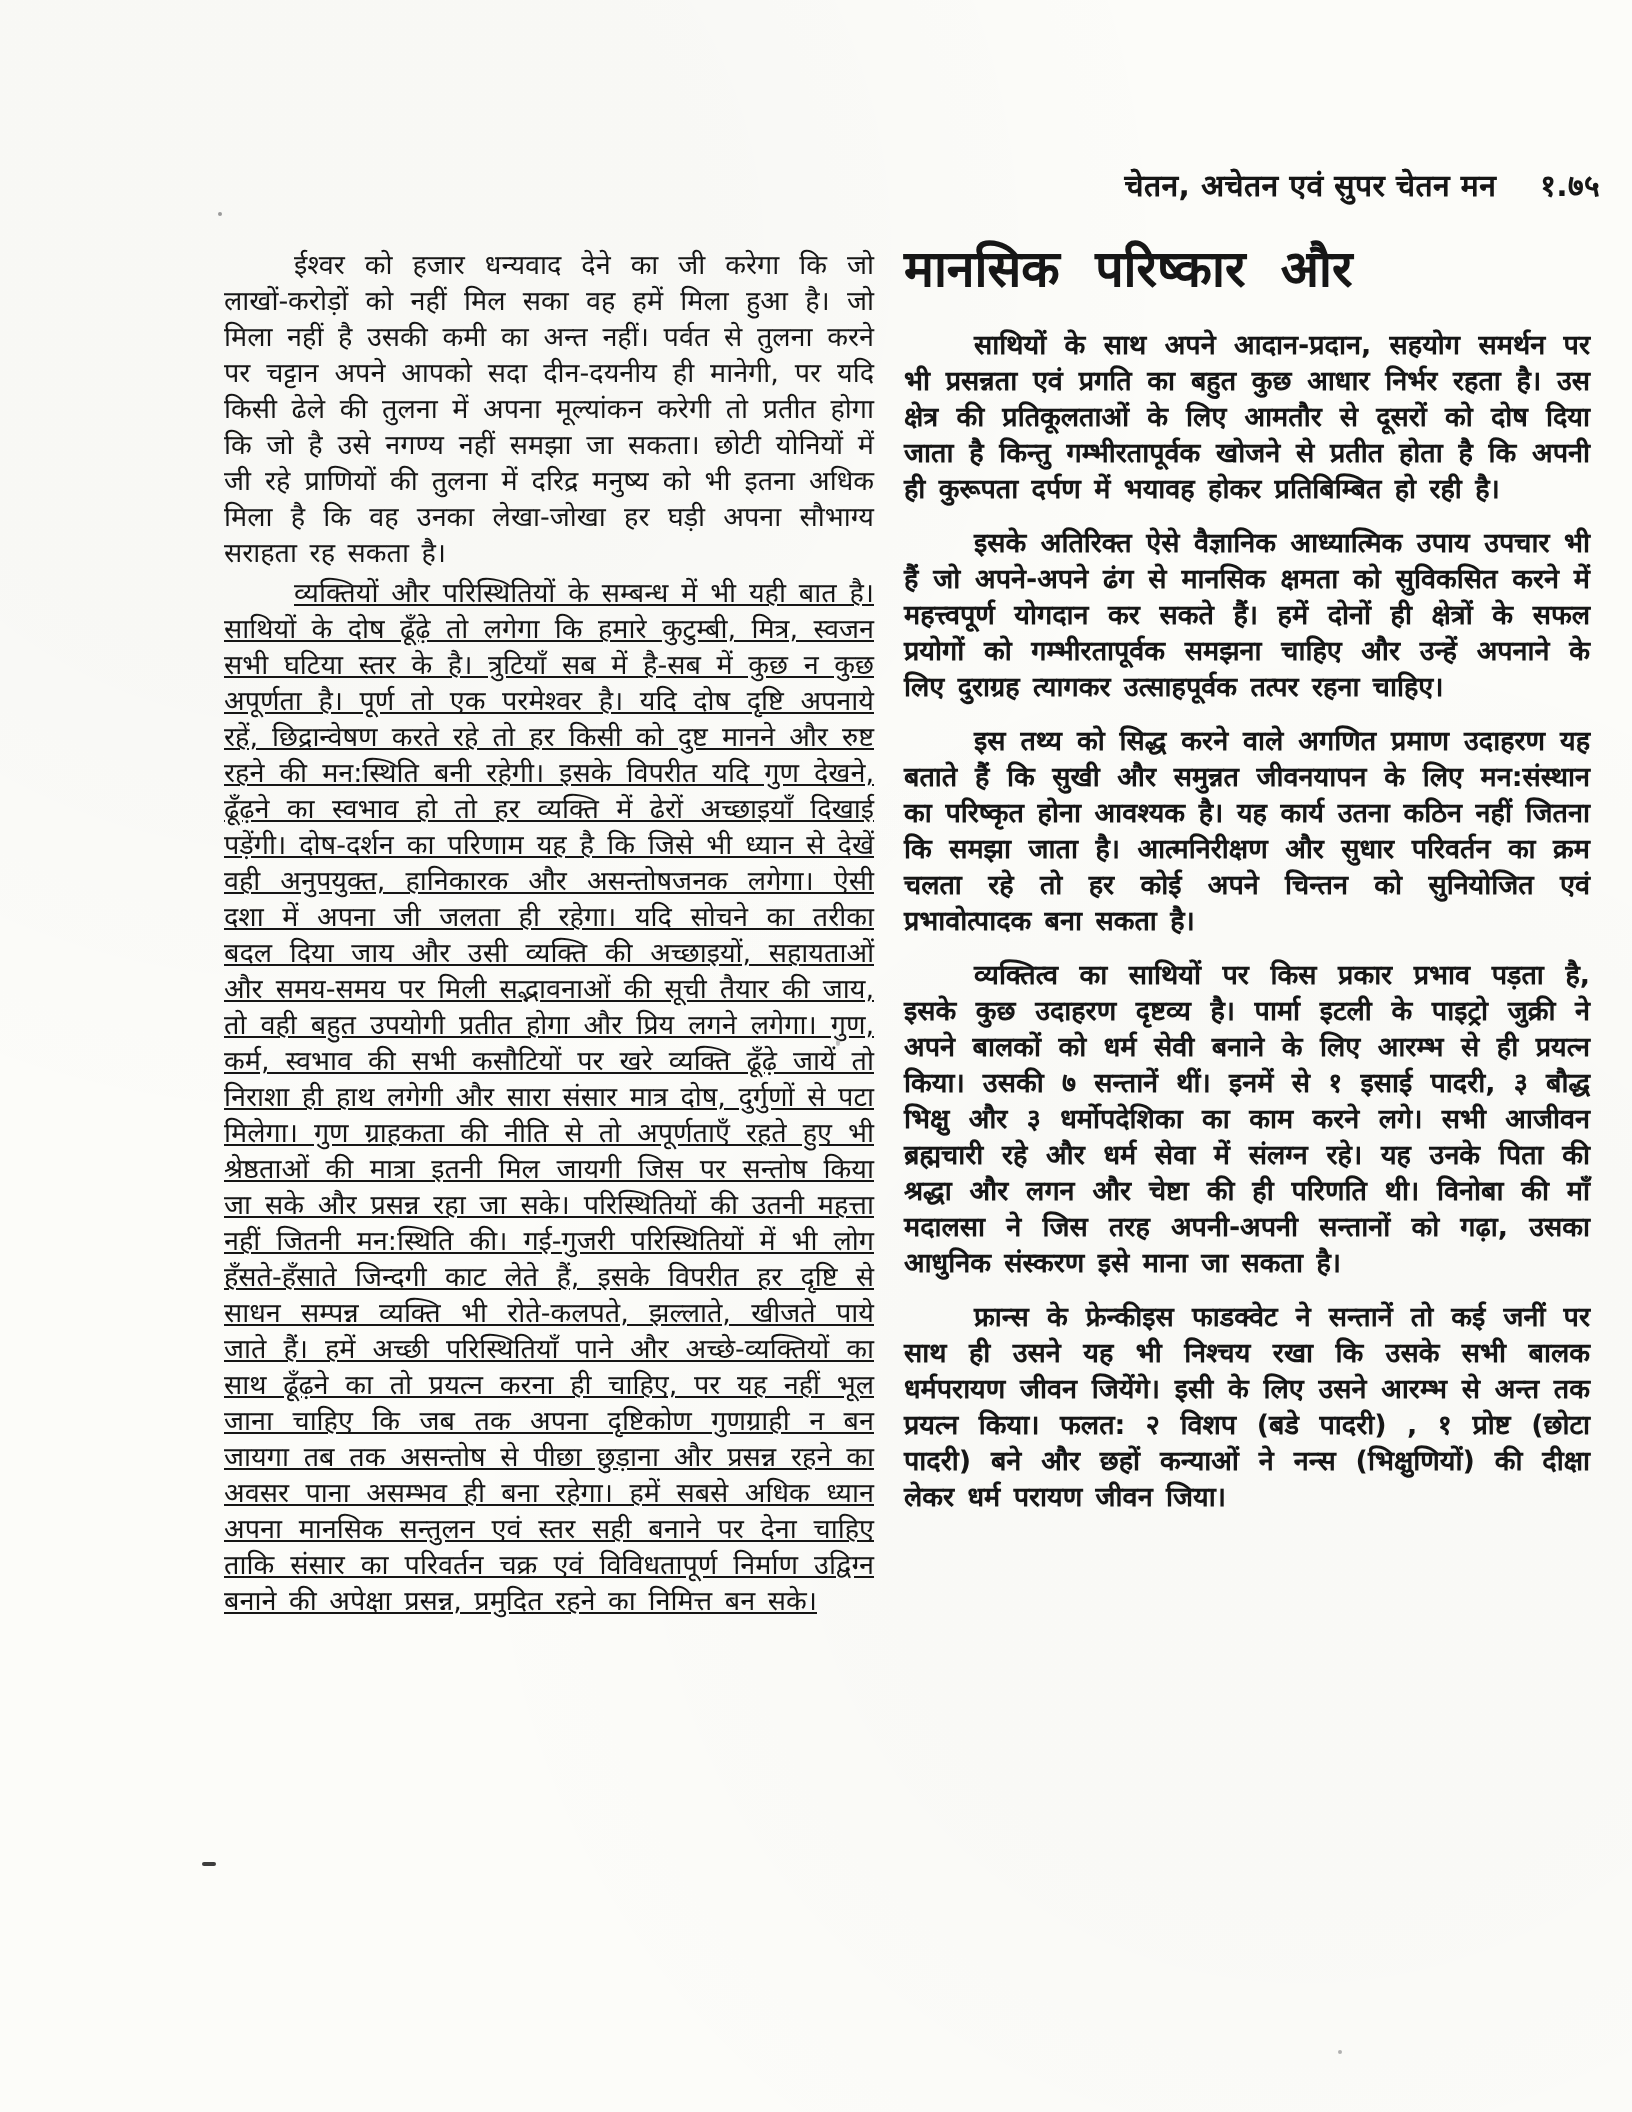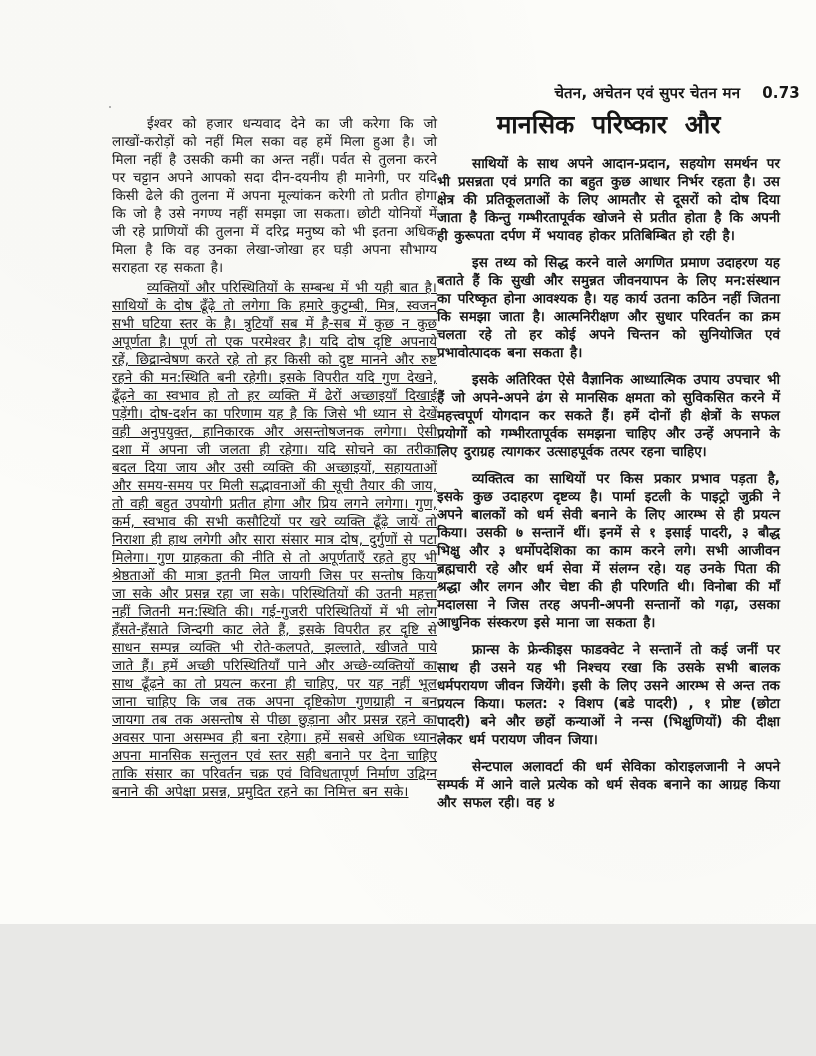--- a/index.html
+++ b/index.html
@@ -1,19 +1,19 @@
 <!DOCTYPE html>
 <html><head>
 <meta charset="utf-8">
 <style>
   html, body { margin: 0; padding: 0; background: #e8e8e6; }
   .page {
     position: relative;
     width: 816px;
-    height: 924px;
+    height: 1056px;
     margin: 0 auto;
     background: #fcfcf9;
     background-image:
       radial-gradient(circle at 18% 12%, rgba(0,0,0,0.015) 0 18%, transparent 40%),
       radial-gradient(circle at 80% 70%, rgba(0,0,0,0.012) 0 22%, transparent 45%);
     font-family: "DejaVu Sans", sans-serif;
     color: #161616;
     overflow: hidden;
   }
   
@@ -25,77 +25,77 @@
     align-items: baseline;
     gap: 22px;
     font-size: 15px;
     font-weight: bold;
     letter-spacing: 0.2px;
     white-space: nowrap;
   }
   
   .columns {
     position: absolute;
-    top: 106px;
+    top: 116px;
     left: 112px;
     width: 683px;
     display: flex;
+    gap: 15px;
   }
   .col { font-size: 13.5px; line-height: 18px; text-align: justify; word-spacing: 2px; }
   .col-left  { width: 325px; padding-top: 8px; }
   .col-right { width: 343px; }
   .col p { margin: 0; text-indent: 35px; }
   .col-left p + p { margin-top: 2px; text-decoration: underline; }
   .col-right p { margin-top: 9px; font-weight: bold; }
   .col-right p:first-of-type { margin-top: 0; }
   
   .article-title {
     margin: 2px 0 12px 0;
     font-size: 25px;
     line-height: 34px;
     font-weight: bold;
-    text-align: center;
+    text-align: left;
     text-indent: 0;
     word-spacing: 9px;
   }
   .article-title .t-line { display: block; }
   
   .speck { position: absolute; background: #555; border-radius: 1px; }
   .speck.dash { left: 101px; top: 931px; width: 7px; height: 2px; background: #3d3d3d; }
   .speck.dot-a { left: 109px; top: 106px; width: 2px; height: 2px; background: #9a9a9a; }
   .speck.dot-b { left: 669px; top: 1025px; width: 2px; height: 2px; background: #b0b0b0; }
   .speck.dot-c { left: 418px; top: 520px; width: 2px; height: 3px; background: #c2c2c2; }
 </style>
 </head>
 <body>
 
 <div class="page">
 
   <div class="running-head">
     <span>चेतन, अचेतन एवं सुपर चेतन मन</span>
-    <span>0.73</span>
+    <span>१.७५</span>
   </div>
 
   <div class="columns">
 
     <div class="col col-left">
       <p>ईश्वर को हजार धन्यवाद देने का जी करेगा कि जो लाखों-करोड़ों को नहीं मिल सका वह हमें मिला हुआ है। जो मिला नहीं है उसकी कमी का अन्त नहीं। पर्वत से तुलना करने पर चट्टान अपने आपको सदा दीन-दयनीय ही मानेगी, पर यदि किसी ढेले की तुलना में अपना मूल्यांकन करेगी तो प्रतीत होगा कि जो है उसे नगण्य नहीं समझा जा सकता। छोटी योनियों में जी रहे प्राणियों की तुलना में दरिद्र मनुष्य को भी इतना अधिक मिला है कि वह उनका लेखा-जोखा हर घड़ी अपना सौभाग्य सराहता रह सकता है।</p>
       <p>व्यक्तियों और परिस्थितियों के सम्बन्ध में भी यही बात है। साथियों के दोष ढूँढ़े तो लगेगा कि हमारे कुटुम्बी, मित्र, स्वजन सभी घटिया स्तर के है। त्रुटियाँ सब में है-सब में कुछ न कुछ अपूर्णता है। पूर्ण तो एक परमेश्वर है। यदि दोष दृष्टि अपनाये रहें, छिद्रान्वेषण करते रहे तो हर किसी को दुष्ट मानने और रुष्ट रहने की मन:स्थिति बनी रहेगी। इसके विपरीत यदि गुण देखने, ढूँढ़ने का स्वभाव हो तो हर व्यक्ति में ढेरों अच्छाइयाँ दिखाई पड़ेंगी। दोष-दर्शन का परिणाम यह है कि जिसे भी ध्यान से देखें वही अनुपयुक्त, हानिकारक और असन्तोषजनक लगेगा। ऐसी दशा में अपना जी जलता ही रहेगा। यदि सोचने का तरीका बदल दिया जाय और उसी व्यक्ति की अच्छाइयों, सहायताओं और समय-समय पर मिली सद्भावनाओं की सूची तैयार की जाय, तो वही बहुत उपयोगी प्रतीत होगा और प्रिय लगने लगेगा। गुण, कर्म, स्वभाव की सभी कसौटियों पर खरे व्यक्ति ढूँढ़े जायें तो निराशा ही हाथ लगेगी और सारा संसार मात्र दोष, दुर्गुणों से पटा मिलेगा। गुण ग्राहकता की नीति से तो अपूर्णताएँ रहते हुए भी श्रेष्ठताओं की मात्रा इतनी मिल जायगी जिस पर सन्तोष किया जा सके और प्रसन्न रहा जा सके। परिस्थितियों की उतनी महत्ता नहीं जितनी मन:स्थिति की। गई-गुजरी परिस्थितियों में भी लोग हँसते-हँसाते जिन्दगी काट लेते हैं, इसके विपरीत हर दृष्टि से साधन सम्पन्न व्यक्ति भी रोते-कलपते, झल्लाते, खीजते पाये जाते हैं। हमें अच्छी परिस्थितियाँ पाने और अच्छे-व्यक्तियों का साथ ढूँढ़ने का तो प्रयत्न करना ही चाहिए, पर यह नहीं भूल जाना चाहिए कि जब तक अपना दृष्टिकोण गुणग्राही न बन जायगा तब तक असन्तोष से पीछा छुड़ाना और प्रसन्न रहने का अवसर पाना असम्भव ही बना रहेगा। हमें सबसे अधिक ध्यान अपना मानसिक सन्तुलन एवं स्तर सही बनाने पर देना चाहिए ताकि संसार का परिवर्तन चक्र एवं विविधतापूर्ण निर्माण उद्विग्न बनाने की अपेक्षा प्रसन्न, प्रमुदित रहने का निमित्त बन सके।</p>
     </div>
 
     <div class="col col-right">
       <h1 class="article-title">
         <span class="t-line">मानसिक परिष्कार और</span>
       </h1>
       <p>साथियों के साथ अपने आदान-प्रदान, सहयोग समर्थन पर भी प्रसन्नता एवं प्रगति का बहुत कुछ आधार निर्भर रहता है। उस क्षेत्र की प्रतिकूलताओं के लिए आमतौर से दूसरों को दोष दिया जाता है किन्तु गम्भीरतापूर्वक खोजने से प्रतीत होता है कि अपनी ही कुरूपता दर्पण में भयावह होकर प्रतिबिम्बित हो रही है।</p>
+      <p>इसके अतिरिक्त ऐसे वैज्ञानिक आध्यात्मिक उपाय उपचार भी हैं जो अपने-अपने ढंग से मानसिक क्षमता को सुविकसित करने में महत्त्वपूर्ण योगदान कर सकते हैं। हमें दोनों ही क्षेत्रों के सफल प्रयोगों को गम्भीरतापूर्वक समझना चाहिए और उन्हें अपनाने के लिए दुराग्रह त्यागकर उत्साहपूर्वक तत्पर रहना चाहिए।</p>
       <p>इस तथ्य को सिद्ध करने वाले अगणित प्रमाण उदाहरण यह बताते हैं कि सुखी और समुन्नत जीवनयापन के लिए मन:संस्थान का परिष्कृत होना आवश्यक है। यह कार्य उतना कठिन नहीं जितना कि समझा जाता है। आत्मनिरीक्षण और सुधार परिवर्तन का क्रम चलता रहे तो हर कोई अपने चिन्तन को सुनियोजित एवं प्रभावोत्पादक बना सकता है।</p>
-      <p>इसके अतिरिक्त ऐसे वैज्ञानिक आध्यात्मिक उपाय उपचार भी हैं जो अपने-अपने ढंग से मानसिक क्षमता को सुविकसित करने में महत्त्वपूर्ण योगदान कर सकते हैं। हमें दोनों ही क्षेत्रों के सफल प्रयोगों को गम्भीरतापूर्वक समझना चाहिए और उन्हें अपनाने के लिए दुराग्रह त्यागकर उत्साहपूर्वक तत्पर रहना चाहिए।</p>
       <p>व्यक्तित्व का साथियों पर किस प्रकार प्रभाव पड़ता है, इसके कुछ उदाहरण दृष्टव्य है। पार्मा इटली के पाइट्रो जुक्री ने अपने बालकों को धर्म सेवी बनाने के लिए आरम्भ से ही प्रयत्न किया। उसकी ७ सन्तानें थीं। इनमें से १ इसाई पादरी, ३ बौद्ध भिक्षु और ३ धर्मोपदेशिका का काम करने लगे। सभी आजीवन ब्रह्मचारी रहे और धर्म सेवा में संलग्न रहे। यह उनके पिता की श्रद्धा और लगन और चेष्टा की ही परिणति थी। विनोबा की माँ मदालसा ने जिस तरह अपनी-अपनी सन्तानों को गढ़ा, उसका आधुनिक संस्करण इसे माना जा सकता है।</p>
       <p>फ्रान्स के फ्रेन्कीइस फाडक्वेट ने सन्तानें तो कई जनीं पर साथ ही उसने यह भी निश्चय रखा कि उसके सभी बालक धर्मपरायण जीवन जियेंगे। इसी के लिए उसने आरम्भ से अन्त तक प्रयत्न किया। फलत: २ विशप (बडे पादरी) , १ प्रोष्ट (छोटा पादरी) बने और छहों कन्याओं ने नन्स (भिक्षुणियों) की दीक्षा लेकर धर्म परायण जीवन जिया।</p>
-      <p>सेन्टपाल अलावर्टा की धर्म सेविका कोराइलजानी ने अपने सम्पर्क में आने वाले प्रत्येक को धर्म सेवक बनाने का आग्रह किया और सफल रही। वह ४</p>
     </div>
 
   </div>
 
   <span class="speck dash"></span>
   <span class="speck dot-a"></span>
   <span class="speck dot-b"></span>
   <span class="speck dot-c"></span>
 
 </div>

